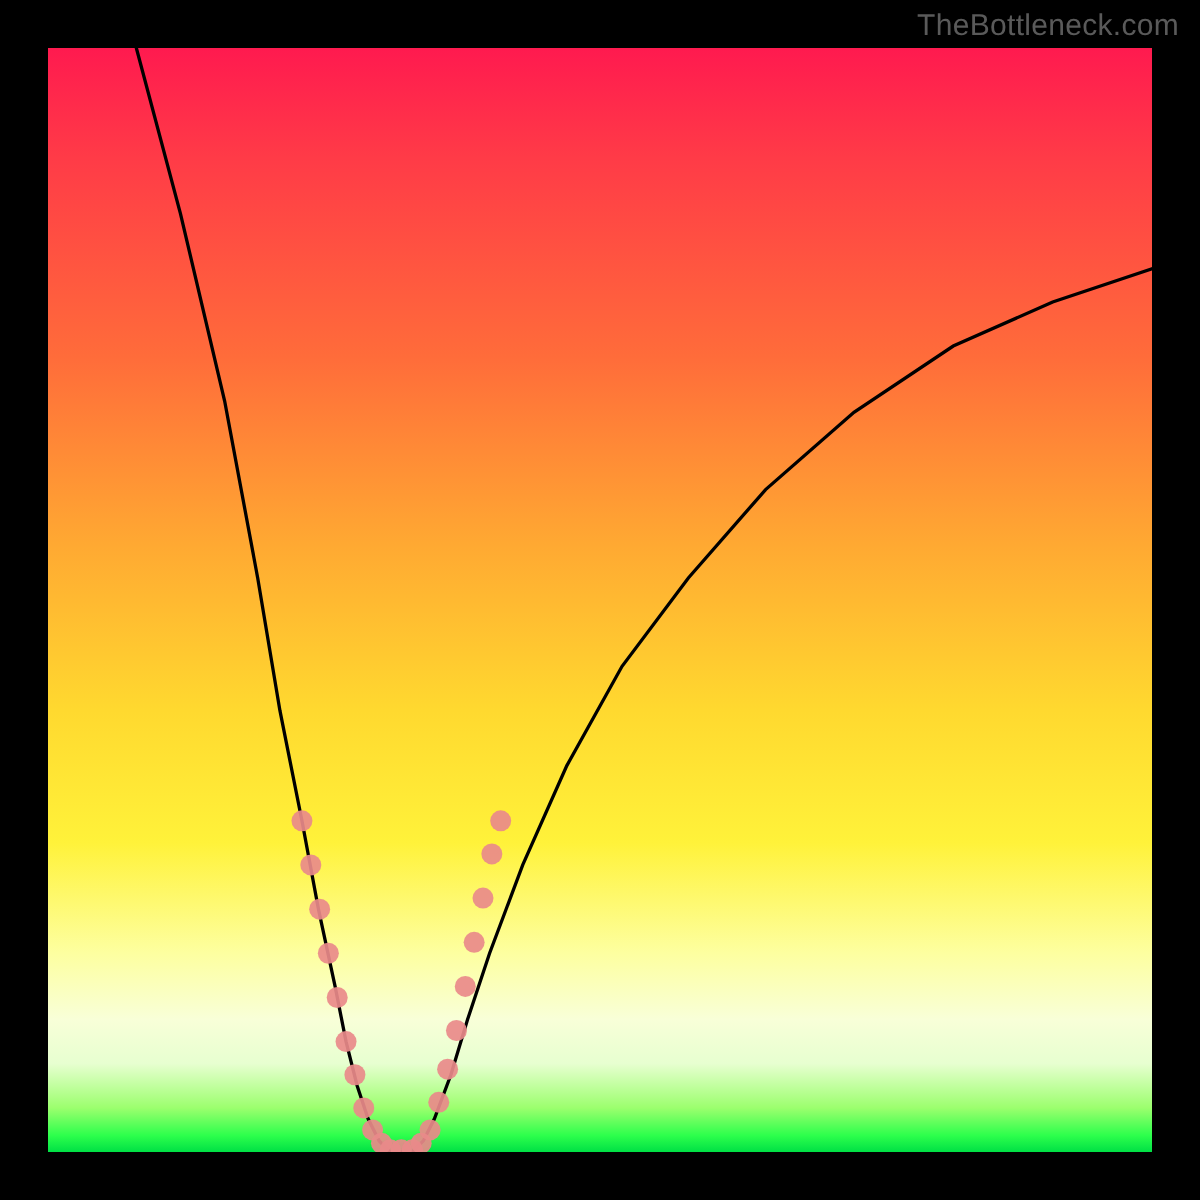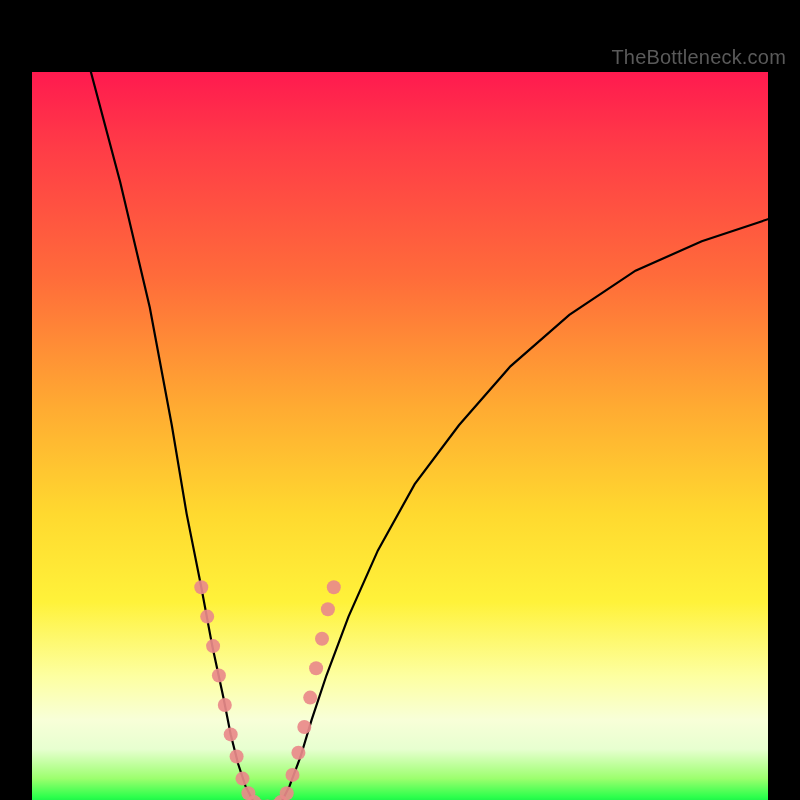--- a/index.html
+++ b/index.html
@@ -11,21 +11,20 @@
     background: #000;
     font-family: Arial, Helvetica, sans-serif;
   }
   .frame {
     position: absolute;
     top: 0;
     left: 0;
     width: 800px;
     height: 576px;
     background: #000;
-    margin-top: 40px;
   }
   .plot {
     position: absolute;
     top: 32px;
     left: 32px;
     width: 736px;
     height: 736px;
     
     background: linear-gradient(
       to bottom,

